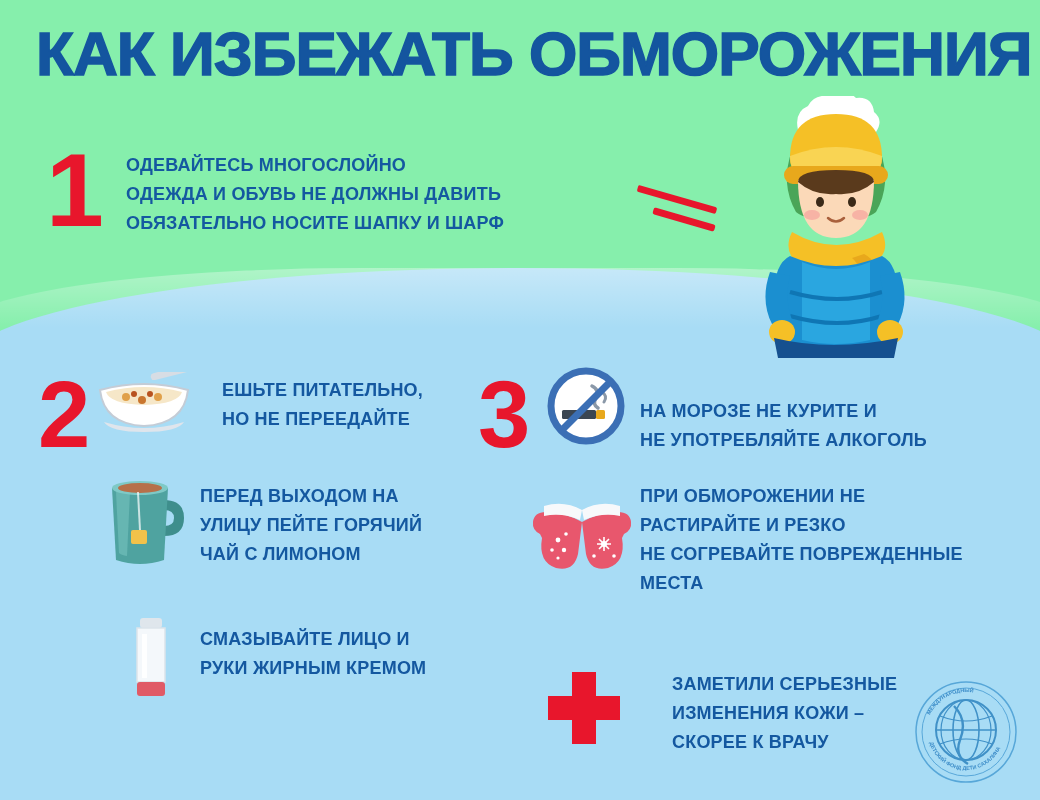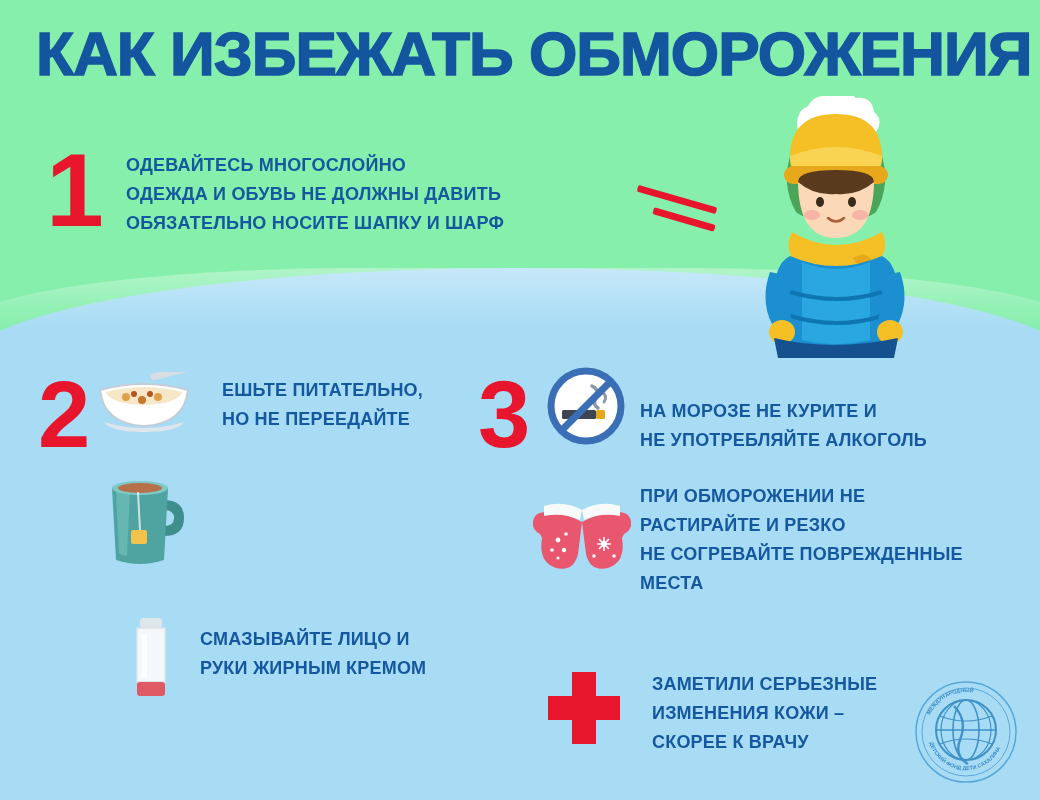--- a/index.html
+++ b/index.html
@@ -69,21 +69,21 @@
     line-height: 29px;
     letter-spacing: 0.2px;
     text-transform: uppercase;
   }
   #t1 { left: 126px; top: 151px; width: 520px; }
   #t2 { left: 200px; top: 376px; width: 260px; margin-left: 22px; }
   #t3 { left: 200px; top: 482px; width: 270px; }
   #t4 { left: 200px; top: 625px; width: 300px; }
   #t5 { left: 640px; top: 376px; width: 370px; margin-top: 21px; }
   #t6 { left: 640px; top: 482px; width: 390px; }
-  #t7 { left: 652px; top: 670px; width: 360px; }
+  #t7 { left: 672px; top: 670px; width: 360px; }
 
   
   .speed {
     position: absolute;
     background: #e8162c;
     border-radius: 2px;
   }
   #sp1 { left: 636px; top: 196px; width: 82px; height: 7px; transform: rotate(16deg); }
   #sp2 { left: 652px; top: 216px; width: 64px; height: 7px; transform: rotate(16deg); }
 
@@ -187,20 +187,25 @@
 
   <svg class="icon" id="ic-mug" viewBox="0 0 84 96">
     <path d="M60 26 q20 0 20 18 q0 18 -20 18 l0 -10 q10 0 10 -8 q0 -8 -10 -8 z" fill="#3e8e8c"></path>
     <path d="M8 14 l56 0 l-4 72 q-24 8 -48 0 z" fill="#4fa3a0"></path>
     <path d="M12 18 l14 0 l-3 64 q-6 -1 -8 -3 z" fill="#6bbab7" opacity="0.8"></path>
     <ellipse cx="36" cy="14" rx="28" ry="7" fill="#7ec9c6"></ellipse>
     <ellipse cx="36" cy="14" rx="22" ry="5" fill="#b6704a"></ellipse>
     <rect x="27" y="56" width="16" height="14" rx="2" fill="#f2c24a"></rect>
     <path d="M34 18 l2 38" stroke="#ffffff" stroke-width="2" opacity="0.7" fill="none"></path>
   </svg>
+  <div class="txt" id="t3">
+    <div>ПЕРЕД ВЫХОДОМ НА</div>
+    <div>УЛИЦУ ПЕЙТЕ ГОРЯЧИЙ</div>
+    <div>ЧАЙ С ЛИМОНОМ</div>
+  </div>
 
   <svg class="icon" id="ic-cream" viewBox="0 0 46 82">
     <rect x="12" y="0" width="22" height="10" rx="3" fill="#dfe6ec"></rect>
     <path d="M9 10 l28 0 l0 54 l-28 0 z" fill="#f4f8fb" stroke="#dce4ea" stroke-width="1.5"></path>
     <rect x="9" y="64" width="28" height="14" rx="3" fill="#e05a66"></rect>
     <rect x="14" y="16" width="5" height="44" fill="#ffffff" opacity="0.9"></rect>
   </svg>
   <div class="txt" id="t4">
     <div>СМАЗЫВАЙТЕ ЛИЦО И</div>
     <div>РУКИ ЖИРНЫМ КРЕМОМ</div>

